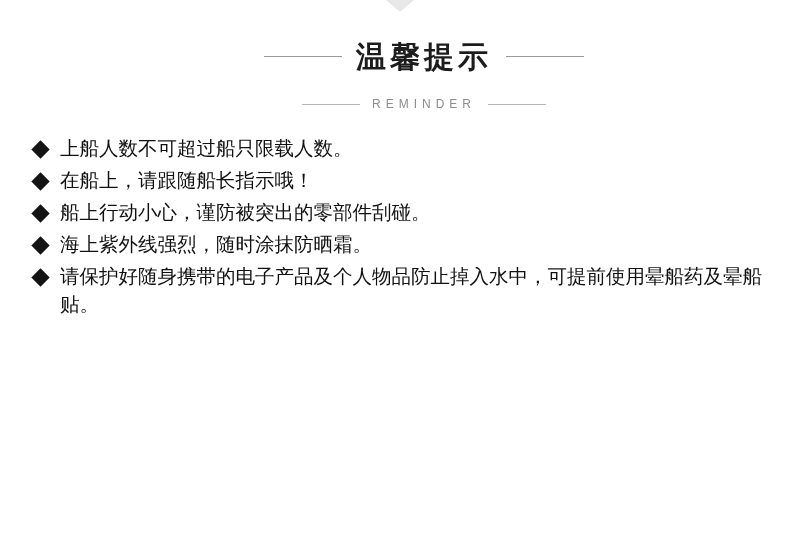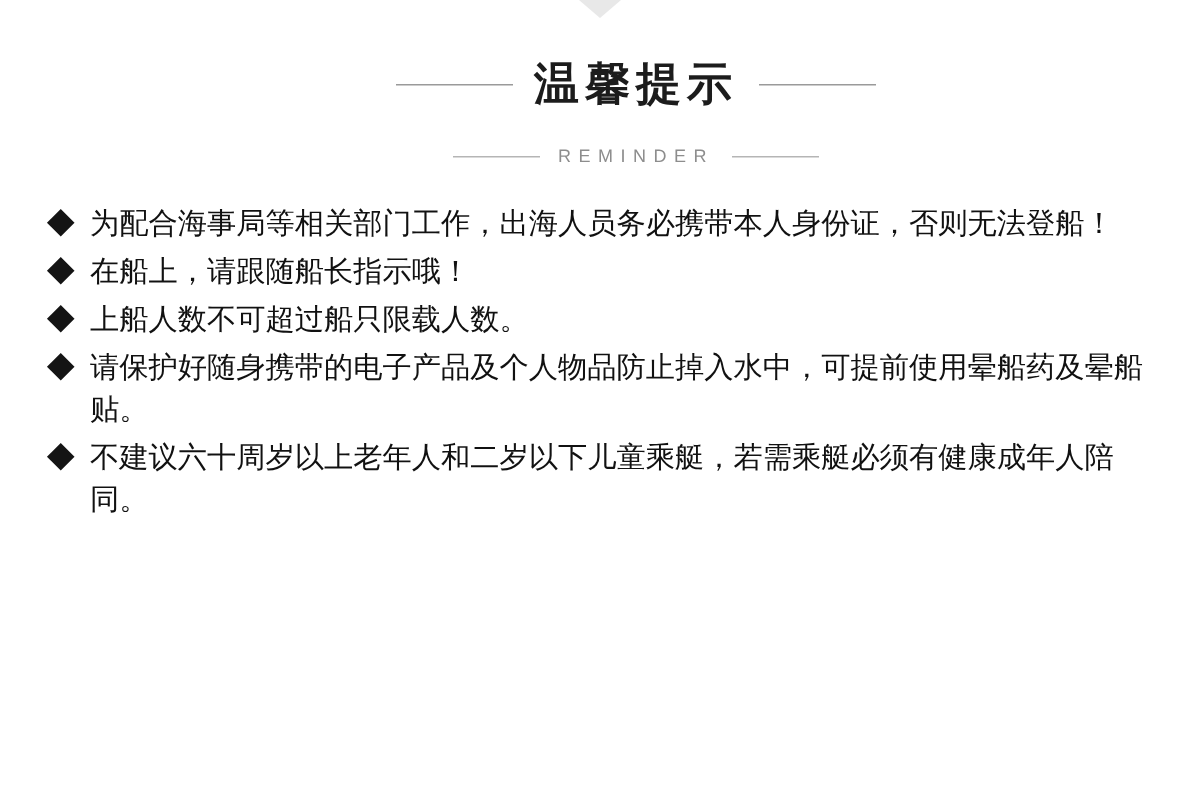--- a/index.html
+++ b/index.html
@@ -150,45 +150,45 @@
     </div>
     <div class="subtitle-row">
       <span class="sub-rule left"></span>
       <span class="subtitle-text">REMINDER</span>
       <span class="sub-rule right"></span>
     </div>
   </div>
 
   <div class="list">
 
+
     <div class="item">
       <span class="bullet"><span class="diamond"></span></span>
-      <span class="item-text">为配合海事局等相关部门工作，出海人员务必携带本人身份证，否则无法登船！</span>
+      <span class="item-text">上船人数不可超过船只限载人数。</span>
     </div>
 
     <div class="item">
       <span class="bullet"><span class="diamond"></span></span>
       <span class="item-text">在船上，请跟随船长指示哦！</span>
     </div>
 
+
     <div class="item">
       <span class="bullet"><span class="diamond"></span></span>
-      <span class="item-text">上船人数不可超过船只限载人数。</span>
+      <span class="item-text">船上行动小心，谨防被突出的零部件刮碰。</span>
     </div>
 
-
-
+    <div class="item">
+      <span class="bullet"><span class="diamond"></span></span>
+      <span class="item-text">海上紫外线强烈，随时涂抹防晒霜。</span>
+    </div>
 
 
     <div class="item">
       <span class="bullet"><span class="diamond"></span></span>
       <span class="item-text">请保护好随身携带的电子产品及个人物品防止掉入水中，可提前使用晕船药及晕船贴。</span>
     </div>
 
 
 
-    <div class="item">
-      <span class="bullet"><span class="diamond"></span></span>
-      <span class="item-text">不建议六十周岁以上老年人和二岁以下儿童乘艇，若需乘艇必须有健康成年人陪同。</span>
-    </div>
 
   </div>
 </div>
 
 </body></html>

